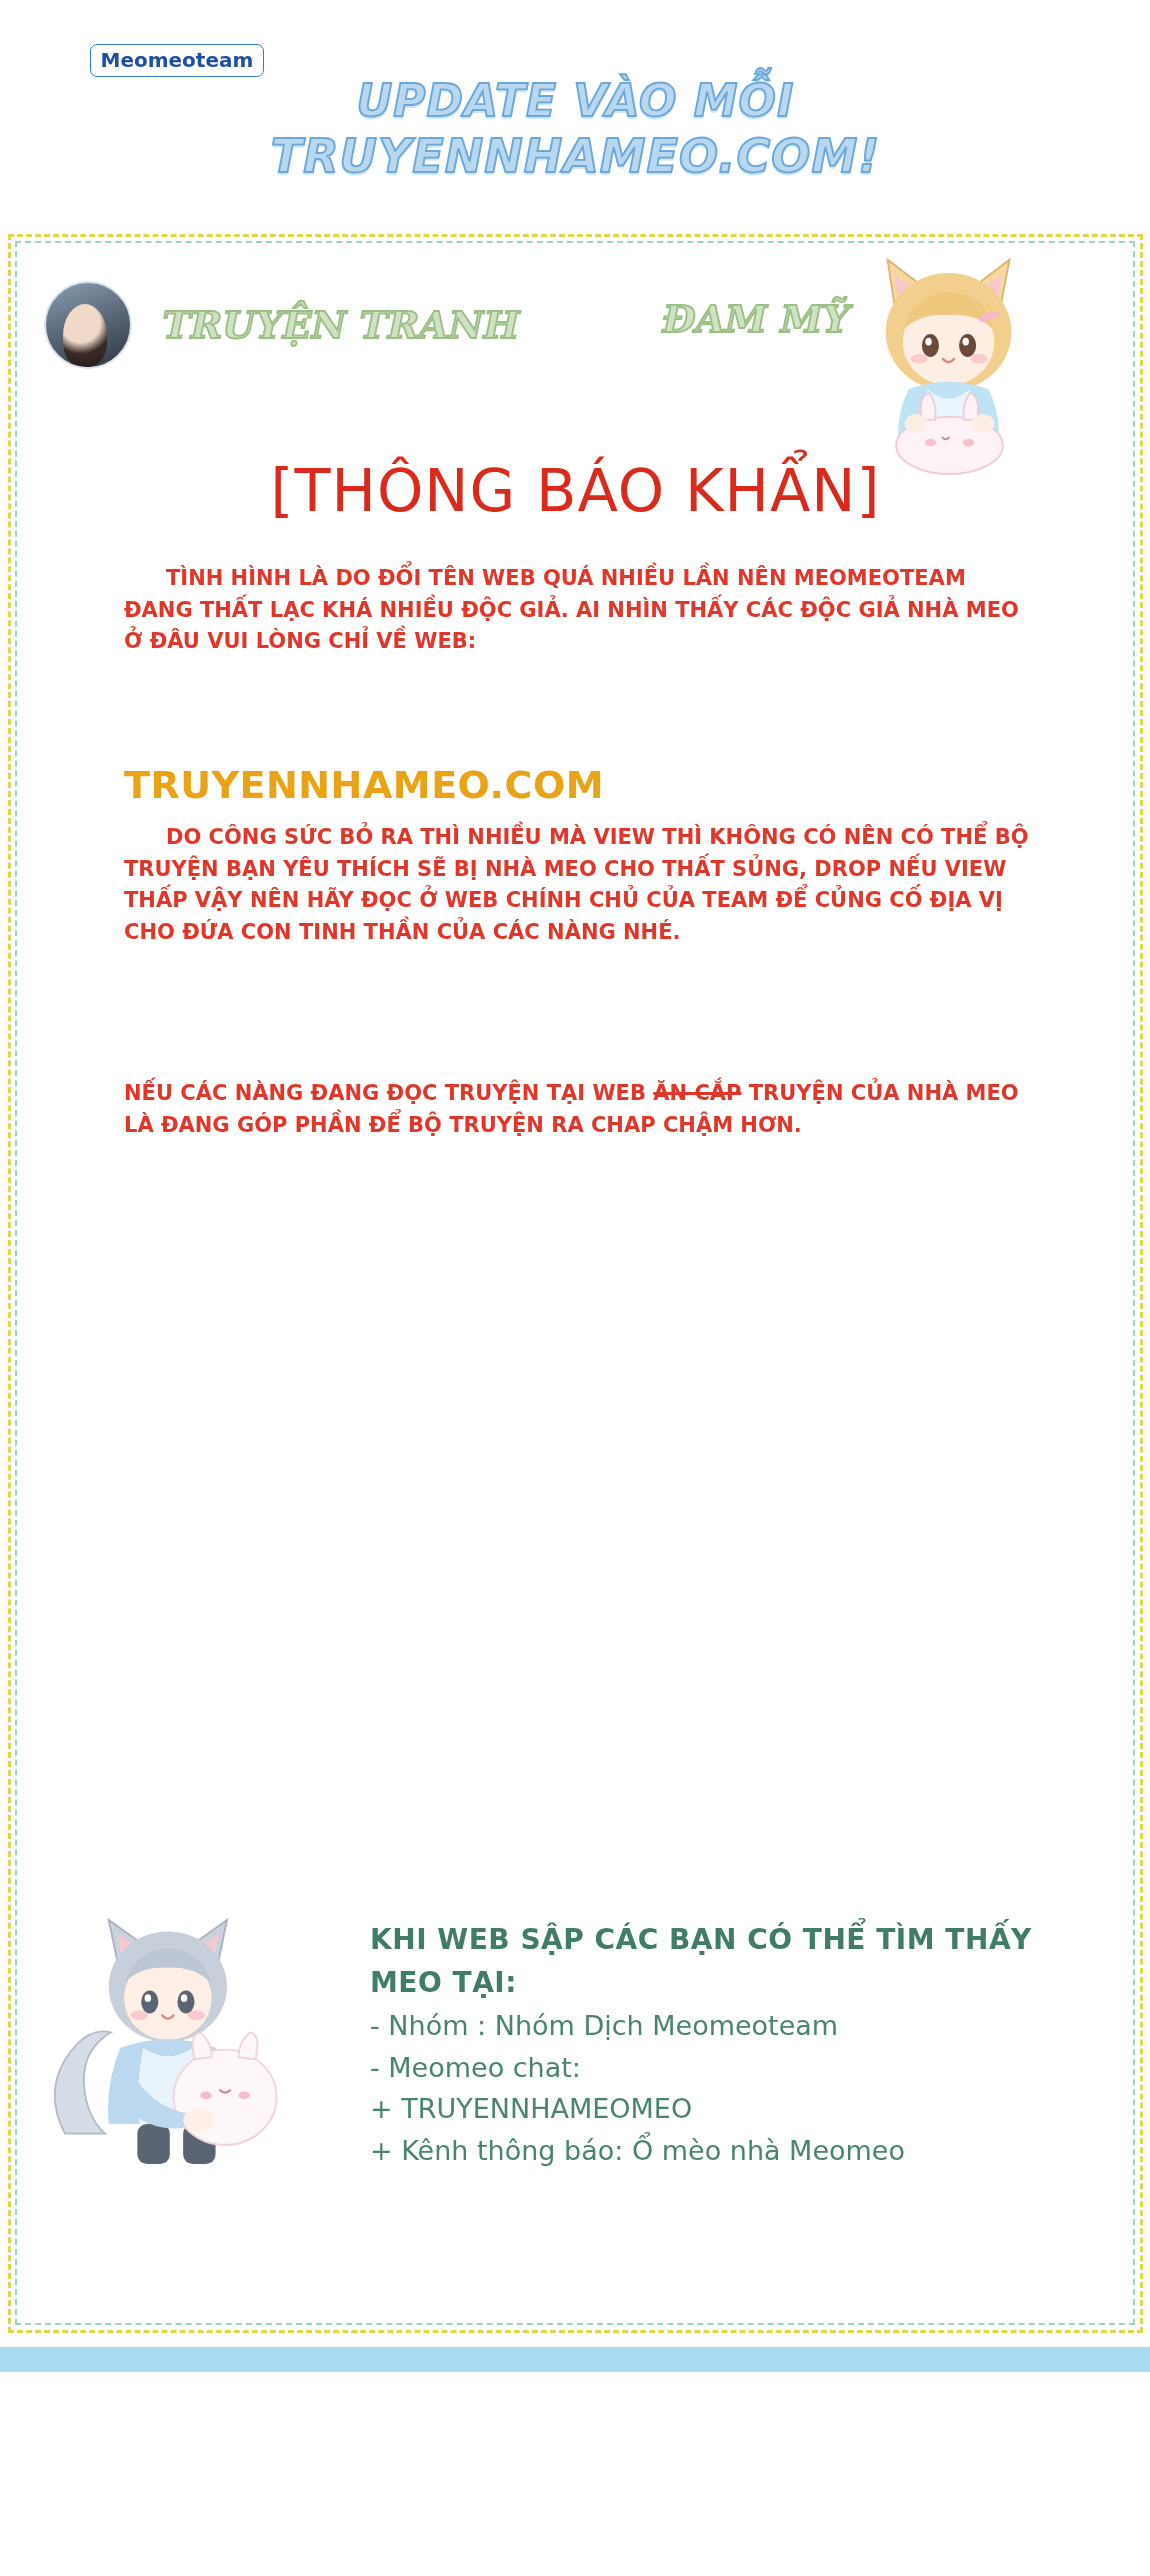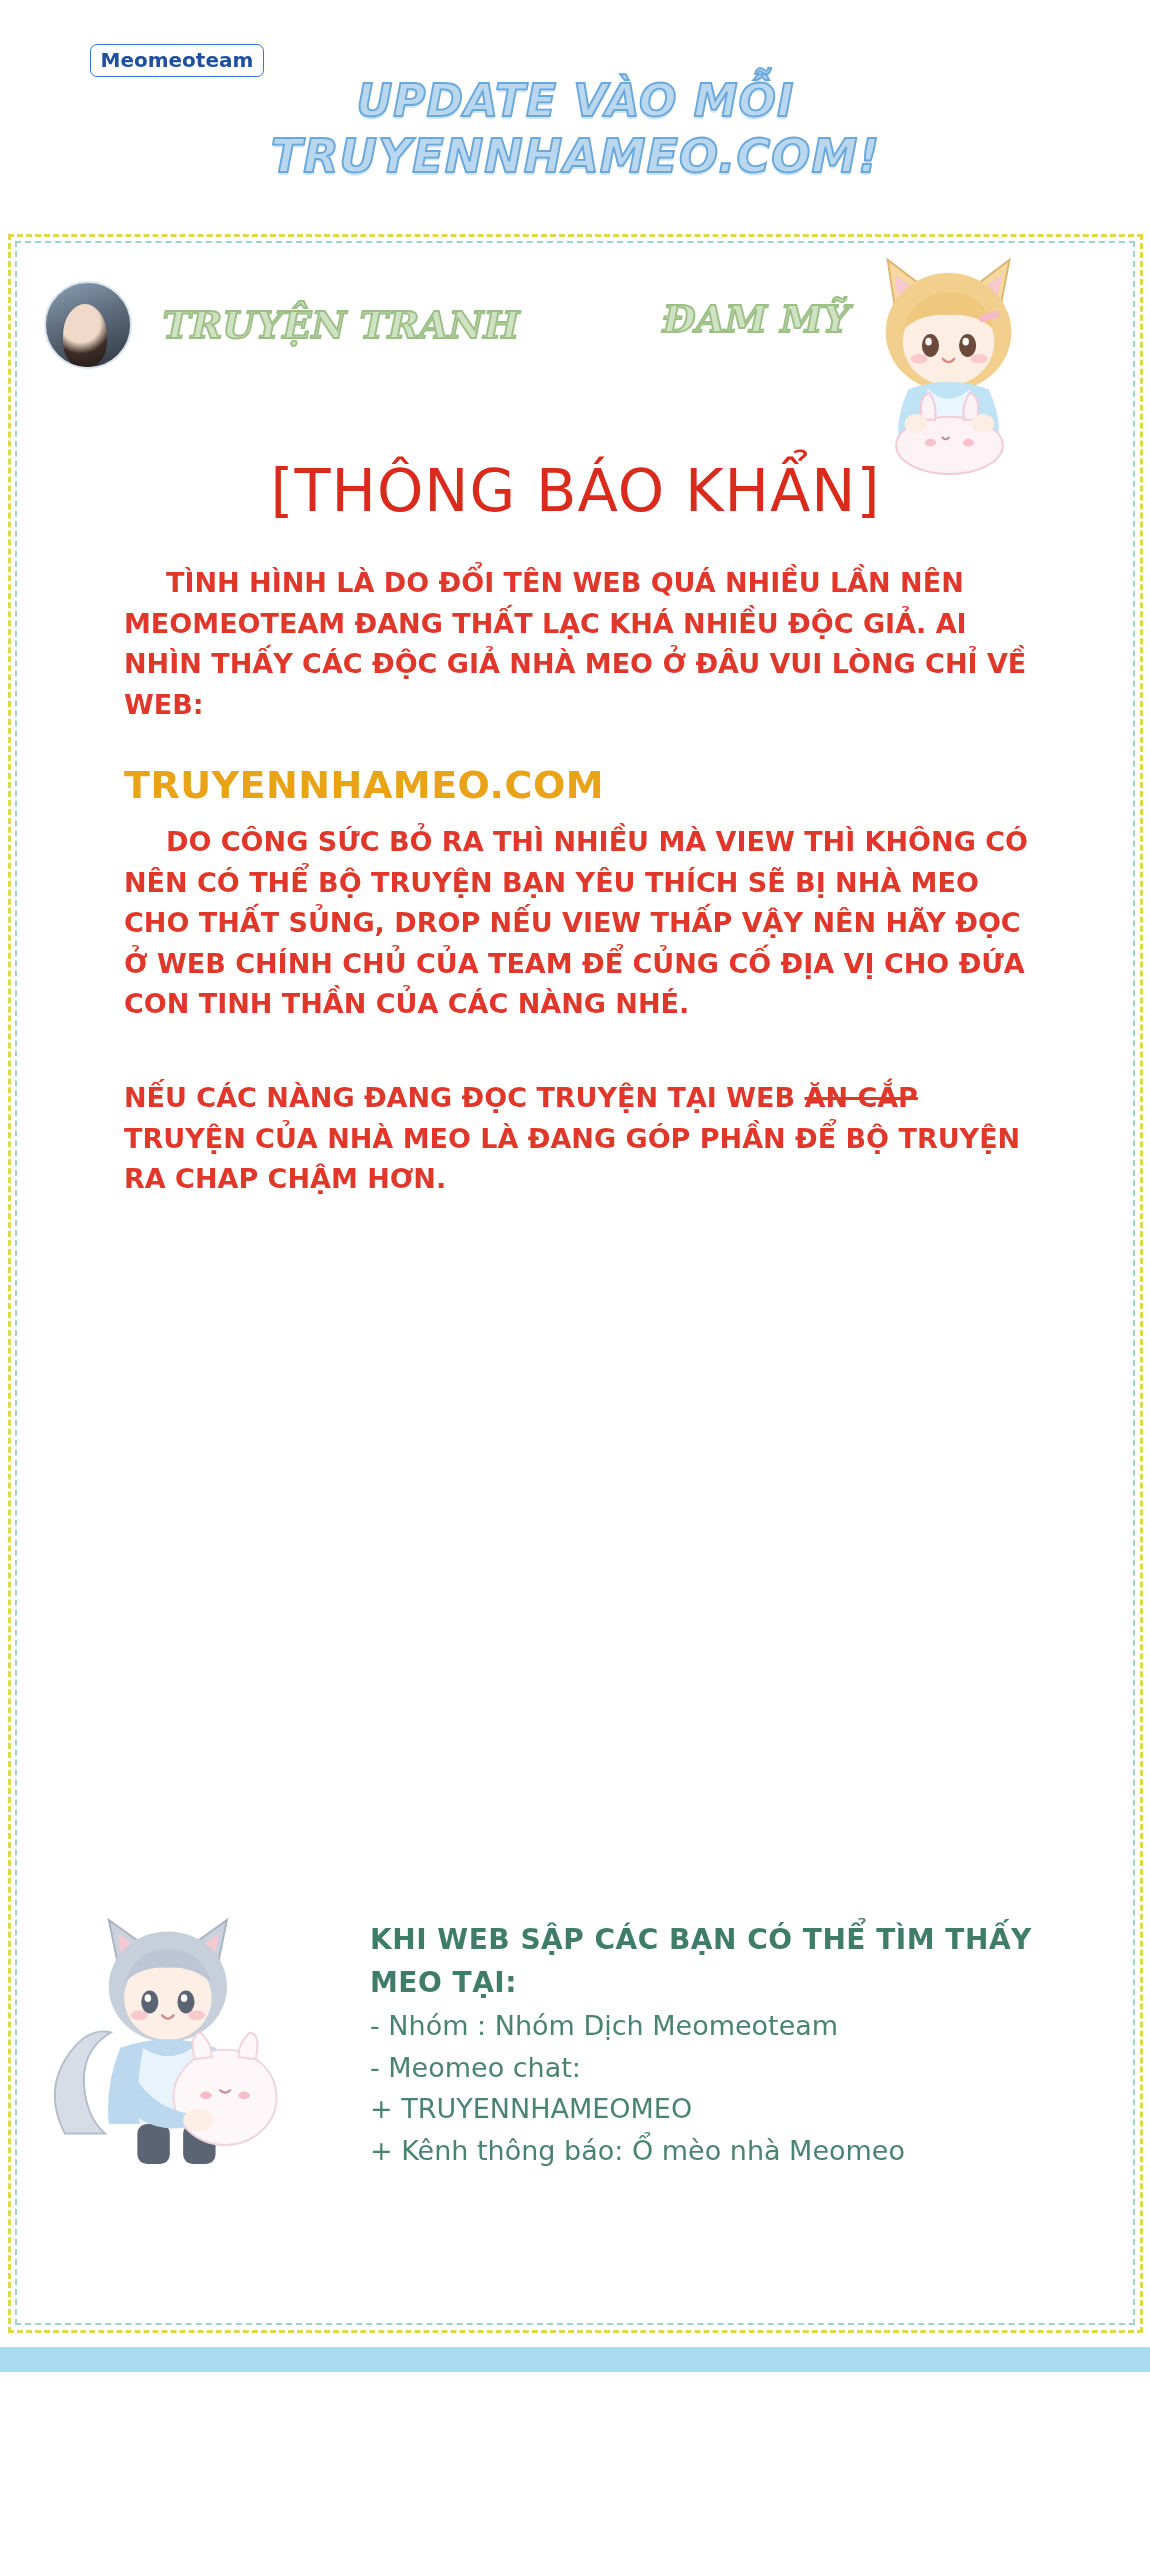--- a/index.html
+++ b/index.html
@@ -156,21 +156,21 @@
     text-transform: uppercase;
   }
 
   
   .para {
     position: absolute;
     left: 124px;
     width: 916px;
     font-family: "DejaVu Sans", sans-serif;
     font-weight: bold;
-    font-size: 27px;
+    font-size: 21px;
     line-height: 1.5;
     color: #e0372a;
     text-transform: uppercase;
     text-align: left;
   }
   .para.indent { text-indent: 42px; }
   .p1 { top: 563px; }
   .link-web {
     position: absolute;
     top: 763px;

